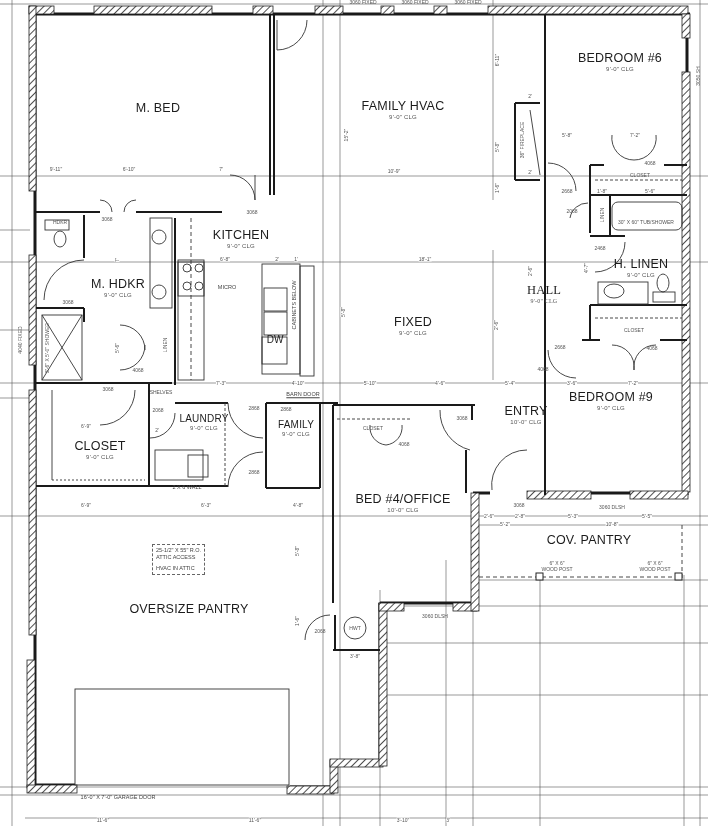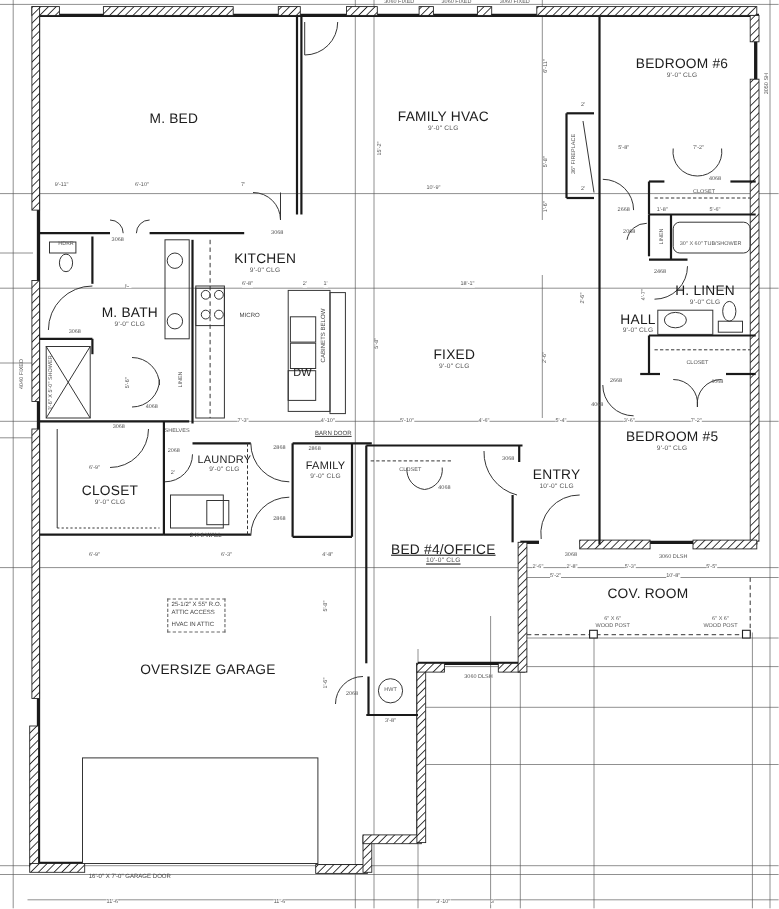--- a/index.html
+++ b/index.html
@@ -209,32 +209,32 @@
     <rect x="536" y="573" width="7" height="7"></rect>
     <rect x="675" y="573" width="7" height="7"></rect>
   </g>
 </svg>
 
 
 <div class="label room-name" style="left:158px;top:108px;"><span>M. BED</span></div>
 <div class="label room-name" style="left:403px;top:110px;"><span>FAMILY HVAC</span><span class="ceiling">9'-0" CLG</span></div>
 <div class="label room-name" style="left:620px;top:62px;"><span>BEDROOM #6</span><span class="ceiling">9'-0" CLG</span></div>
 <div class="label room-name" style="left:241px;top:239px;"><span>KITCHEN</span><span class="ceiling">9'-0" CLG</span></div>
-<div class="label room-name" style="left:118px;top:288px;"><span>M. BATH</span><span class="ceiling">9'-0" CLG</span></div>
+<div class="label room-name" style="left:118px;top:288px;"><span>M. HDKR</span><span class="ceiling">9'-0" CLG</span></div>
 <div class="label room-name" style="left:413px;top:326px;"><span>FIXED</span><span class="ceiling">9'-0" CLG</span></div>
-<div class="label room-name" style="left:580px;top:294px;"><span>HALL</span><span class="ceiling">9'-0" CLG</span></div>
+<div class="label room-name" style="left:544px;top:294px;font-family:Liberation Serif, serif;"><span>HALL</span><span class="ceiling">9'-0" CLG</span></div>
 <div class="label room-name" style="left:641px;top:268px;"><span>H. LINEN</span><span class="ceiling">9'-0" CLG</span></div>
-<div class="label room-name" style="left:611px;top:401px;"><span>BEDROOM #5</span><span class="ceiling">9'-0" CLG</span></div>
+<div class="label room-name" style="left:611px;top:401px;"><span>BEDROOM #9</span><span class="ceiling">9'-0" CLG</span></div>
 <div class="label room-name" style="left:100px;top:450px;"><span>CLOSET</span><span class="ceiling">9'-0" CLG</span></div>
 <div class="label room-name" style="left:204px;top:422px;font-size:10px;"><span>LAUNDRY</span><span class="ceiling">9'-0" CLG</span></div>
 <div class="label room-name" style="left:296px;top:428px;font-size:10px;"><span>FAMILY</span><span class="ceiling">9'-0" CLG</span></div>
-<div class="label room-name" style="left:506px;top:415px;margin-top:20px;"><span>ENTRY</span><span class="ceiling">10'-0" CLG</span></div>
-<div class="label room-name" style="left:403px;top:503px;text-decoration:underline;"><span>BED #4/OFFICE</span><span class="ceiling">10'-0" CLG</span></div>
-<div class="label room-name" style="left:589px;top:540px;"><span>COV. ROOM</span></div>
-<div class="label room-name" style="left:189px;top:609px;"><span>OVERSIZE GARAGE</span></div>
+<div class="label room-name" style="left:526px;top:415px;"><span>ENTRY</span><span class="ceiling">10'-0" CLG</span></div>
+<div class="label room-name" style="left:403px;top:503px;"><span>BED #4/OFFICE</span><span class="ceiling">10'-0" CLG</span></div>
+<div class="label room-name" style="left:589px;top:540px;"><span>COV. PANTRY</span></div>
+<div class="label room-name" style="left:189px;top:609px;"><span>OVERSIZE PANTRY</span></div>
 
 
 <div class="box-note" style="left:152px;top:544px;">
   <div>25-1/2" X 55" R.O.</div>
   <div>ATTIC ACCESS</div>
   <div style="margin-top:3px;">HVAC IN ATTIC</div>
 </div>
 <div class="label small" style="left:118px;top:798px;">16'-0" X 7'-0" GARAGE DOOR</div>
 <div class="label small" style="left:187px;top:488px;">2 X 6 WALL</div>
 <div class="label small" style="left:303px;top:395px;text-decoration:underline;">BARN DOOR</div>

